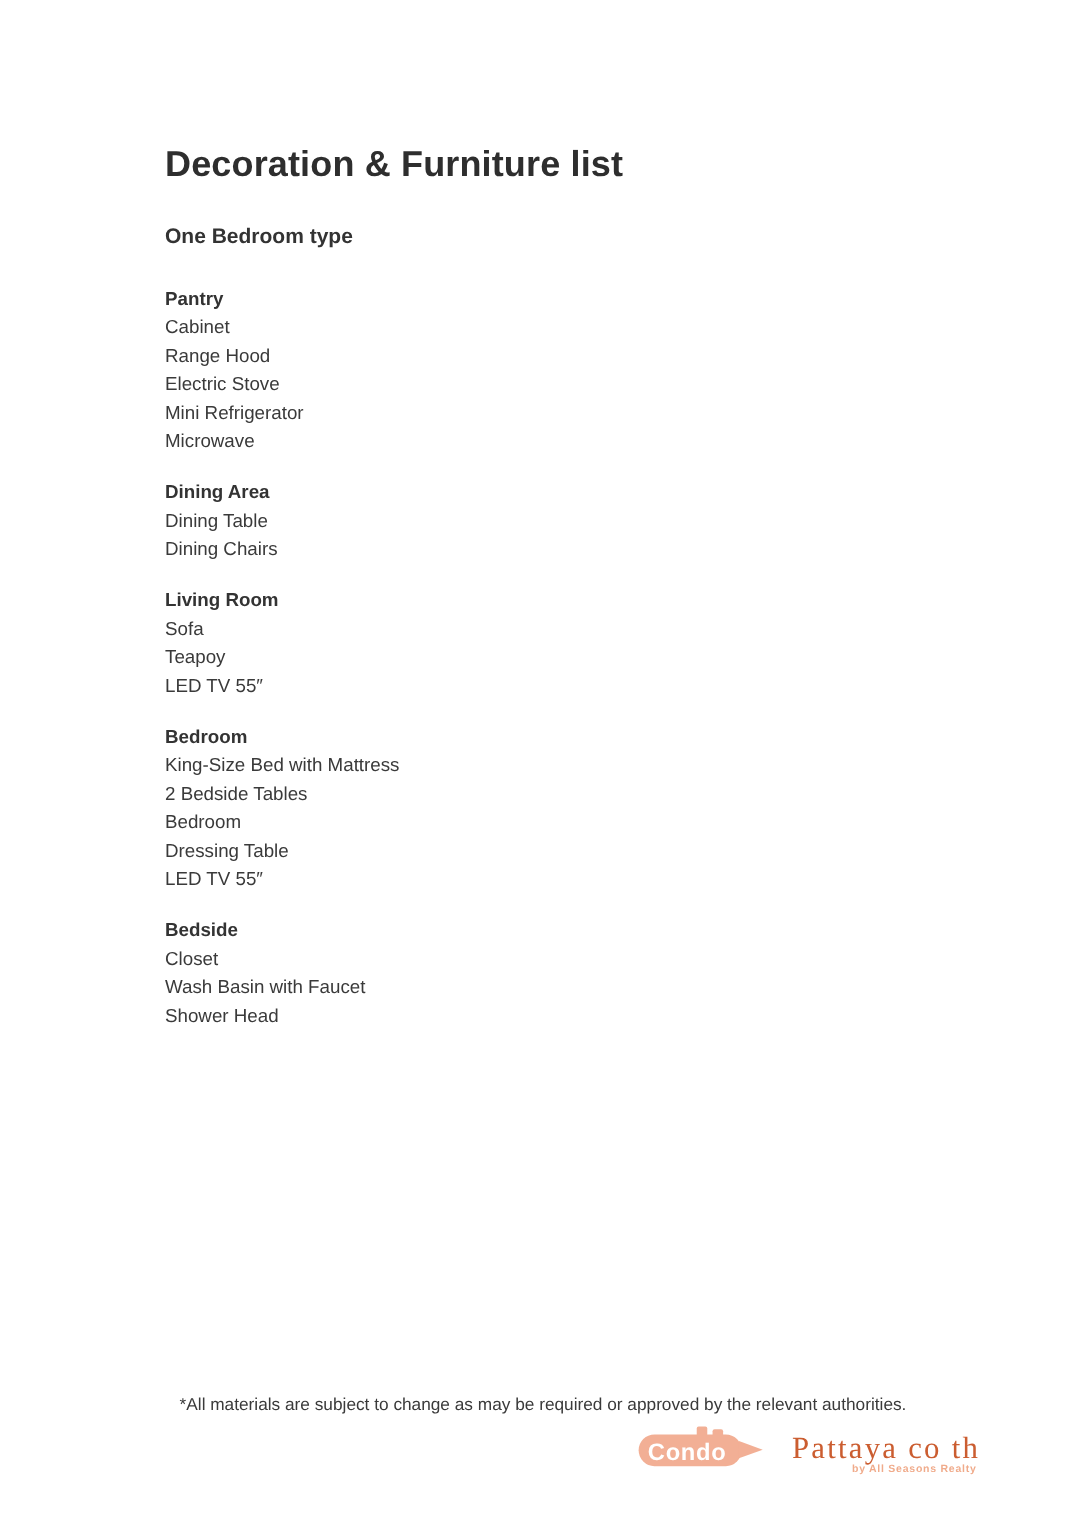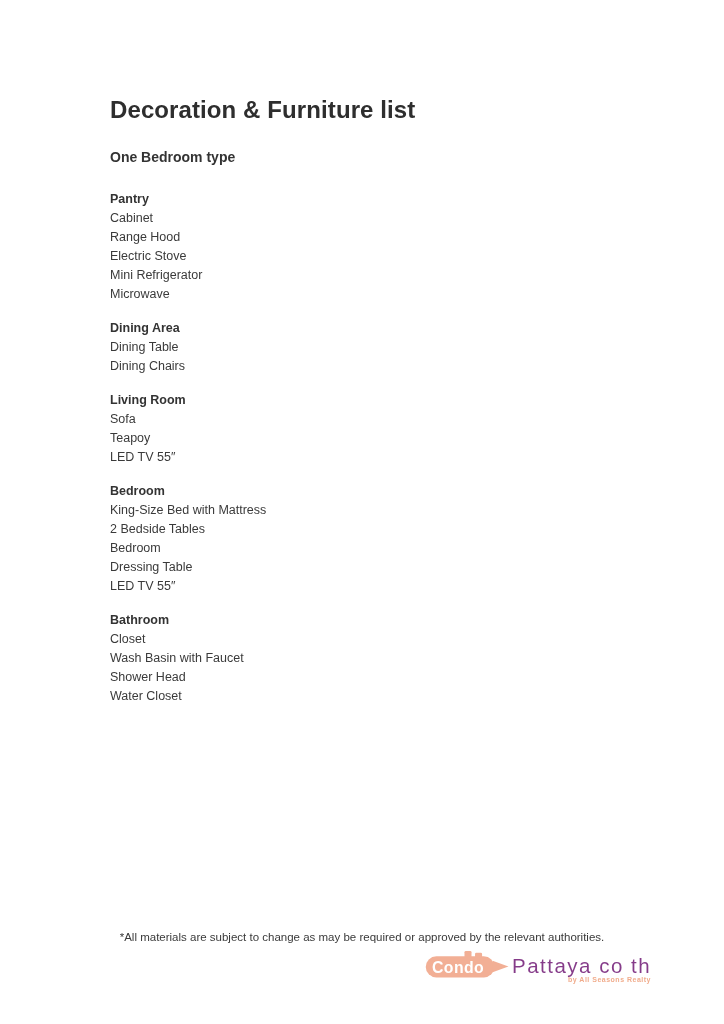--- a/index.html
+++ b/index.html
@@ -82,25 +82,26 @@
     position: absolute;
     left: 424px;
     top: 950px;
     display: flex;
     align-items: center;
     opacity: 0.85;
     text-align: right;
   }
   .wm-key { display: block; flex: 0 0 auto; }
   .wm-site {
-    margin-left: 0;
+    margin-left: 16px;
     font-size: 20.5px;
-    color: #701a75;
+    color: #c2410c;
     letter-spacing: 1.5px;
     white-space: nowrap;
+    font-family: Liberation Serif, serif;
   }
   .wm-tagline {
     position: absolute;
     left: 144px;
     top: 26px;
     font-size: 7px;
     font-weight: bold;
     color: #ee9d77;
     letter-spacing: 0.5px;
     white-space: nowrap;
@@ -142,25 +143,24 @@
     <div class="section">
       <div class="section-heading">Bedroom</div>
       <span class="item">King-Size Bed with Mattress</span>
       <span class="item">2 Bedside Tables</span>
       <span class="item">Bedroom</span>
       <span class="item">Dressing Table</span>
       <span class="item">LED TV 55″</span>
     </div>
 
     <div class="section">
-      <div class="section-heading">Bathroom</div>
+      <div class="section-heading">Bedside</div>
       <span class="item">Closet</span>
       <span class="item">Wash Basin with Faucet</span>
       <span class="item">Shower Head</span>
-      <span class="item">Water Closet</span>
     </div>
 
 
   </div>
 
   <div class="footnote">*All materials are subject to change as may be required or approved by the relevant authorities.</div>
 
   <div class="watermark">
     <svg class="wm-key" width="88" height="32" viewBox="0 0 100 36" xmlns="http://www.w3.org/2000/svg">
       <g fill="#f0a283">

